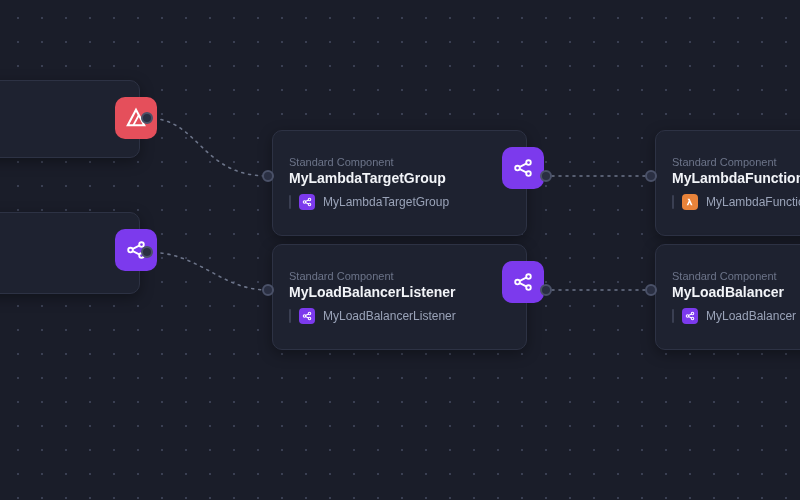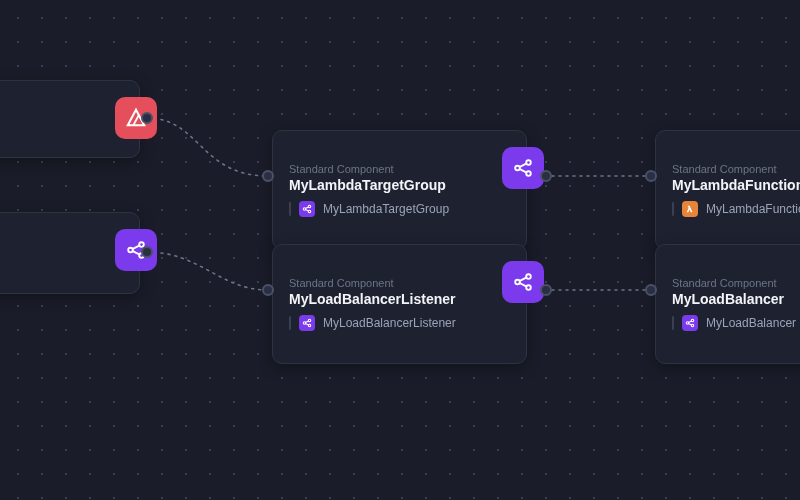--- a/index.html
+++ b/index.html
@@ -14,21 +14,21 @@
   background-image:radial-gradient(circle,#3a3f52 1px,transparent 1px);
   background-size:24px 24px;
   background-position:6px 6px;
 }
 .canvas{position:absolute;inset:0}
 .node{
   position:absolute;
   background:#1e2230;
   border:1px solid #2d3244;
   border-radius:10px;
-  padding:32px 16px;
+  padding:25px 16px;
   box-shadow:0 4px 14px rgba(0,0,0,.35);
 }
 .node .category{
   font-size:11px;color:#6c7489;margin-bottom:2px
 }
 .node .title{
   font-size:14px;color:#f2f4f8;font-weight:700;margin-bottom:8px
 }
 .node .sub{
   display:flex;align-items:center;gap:8px;font-size:12px;color:#9aa3b8

